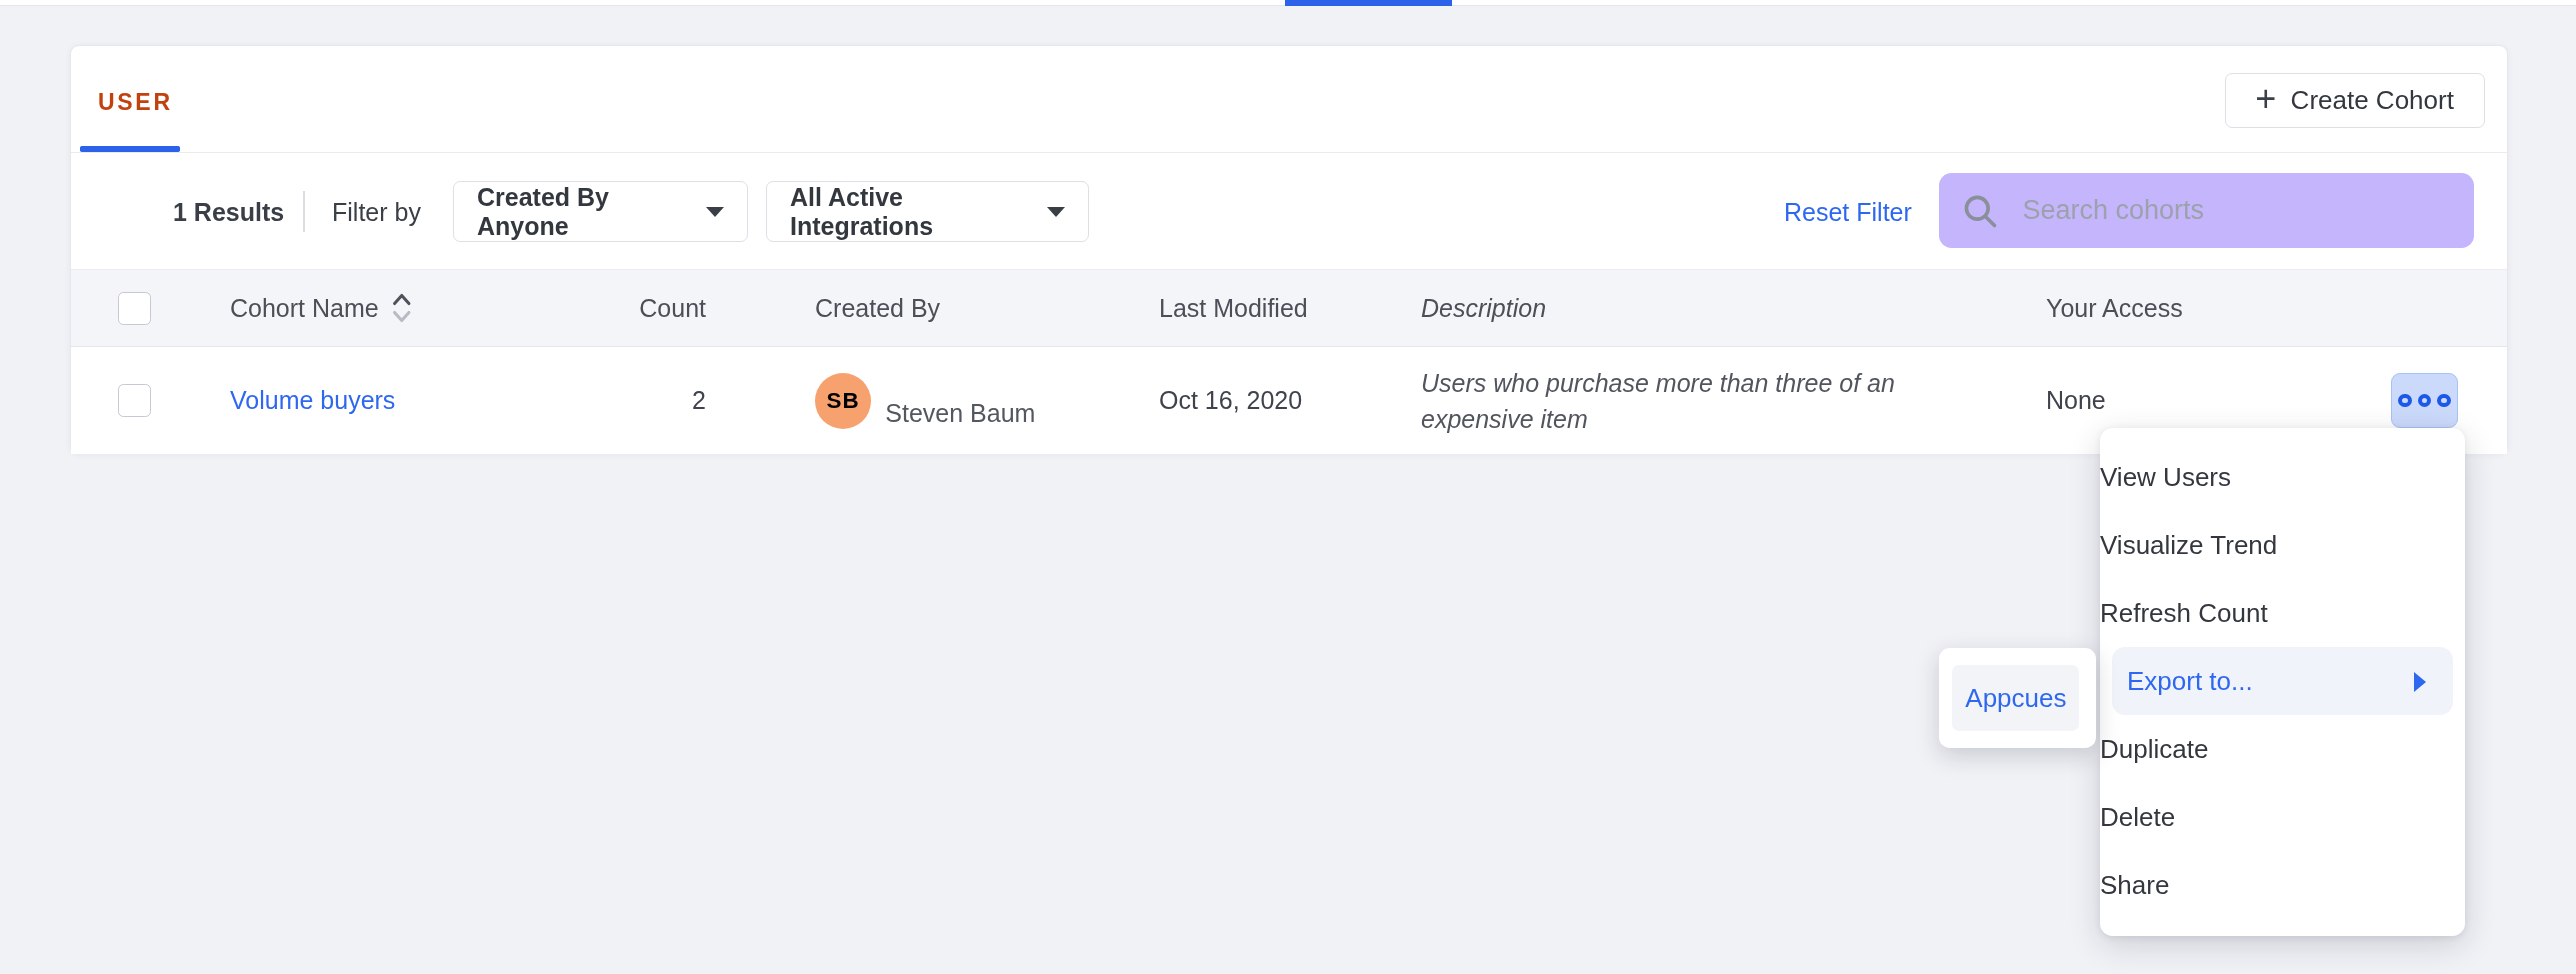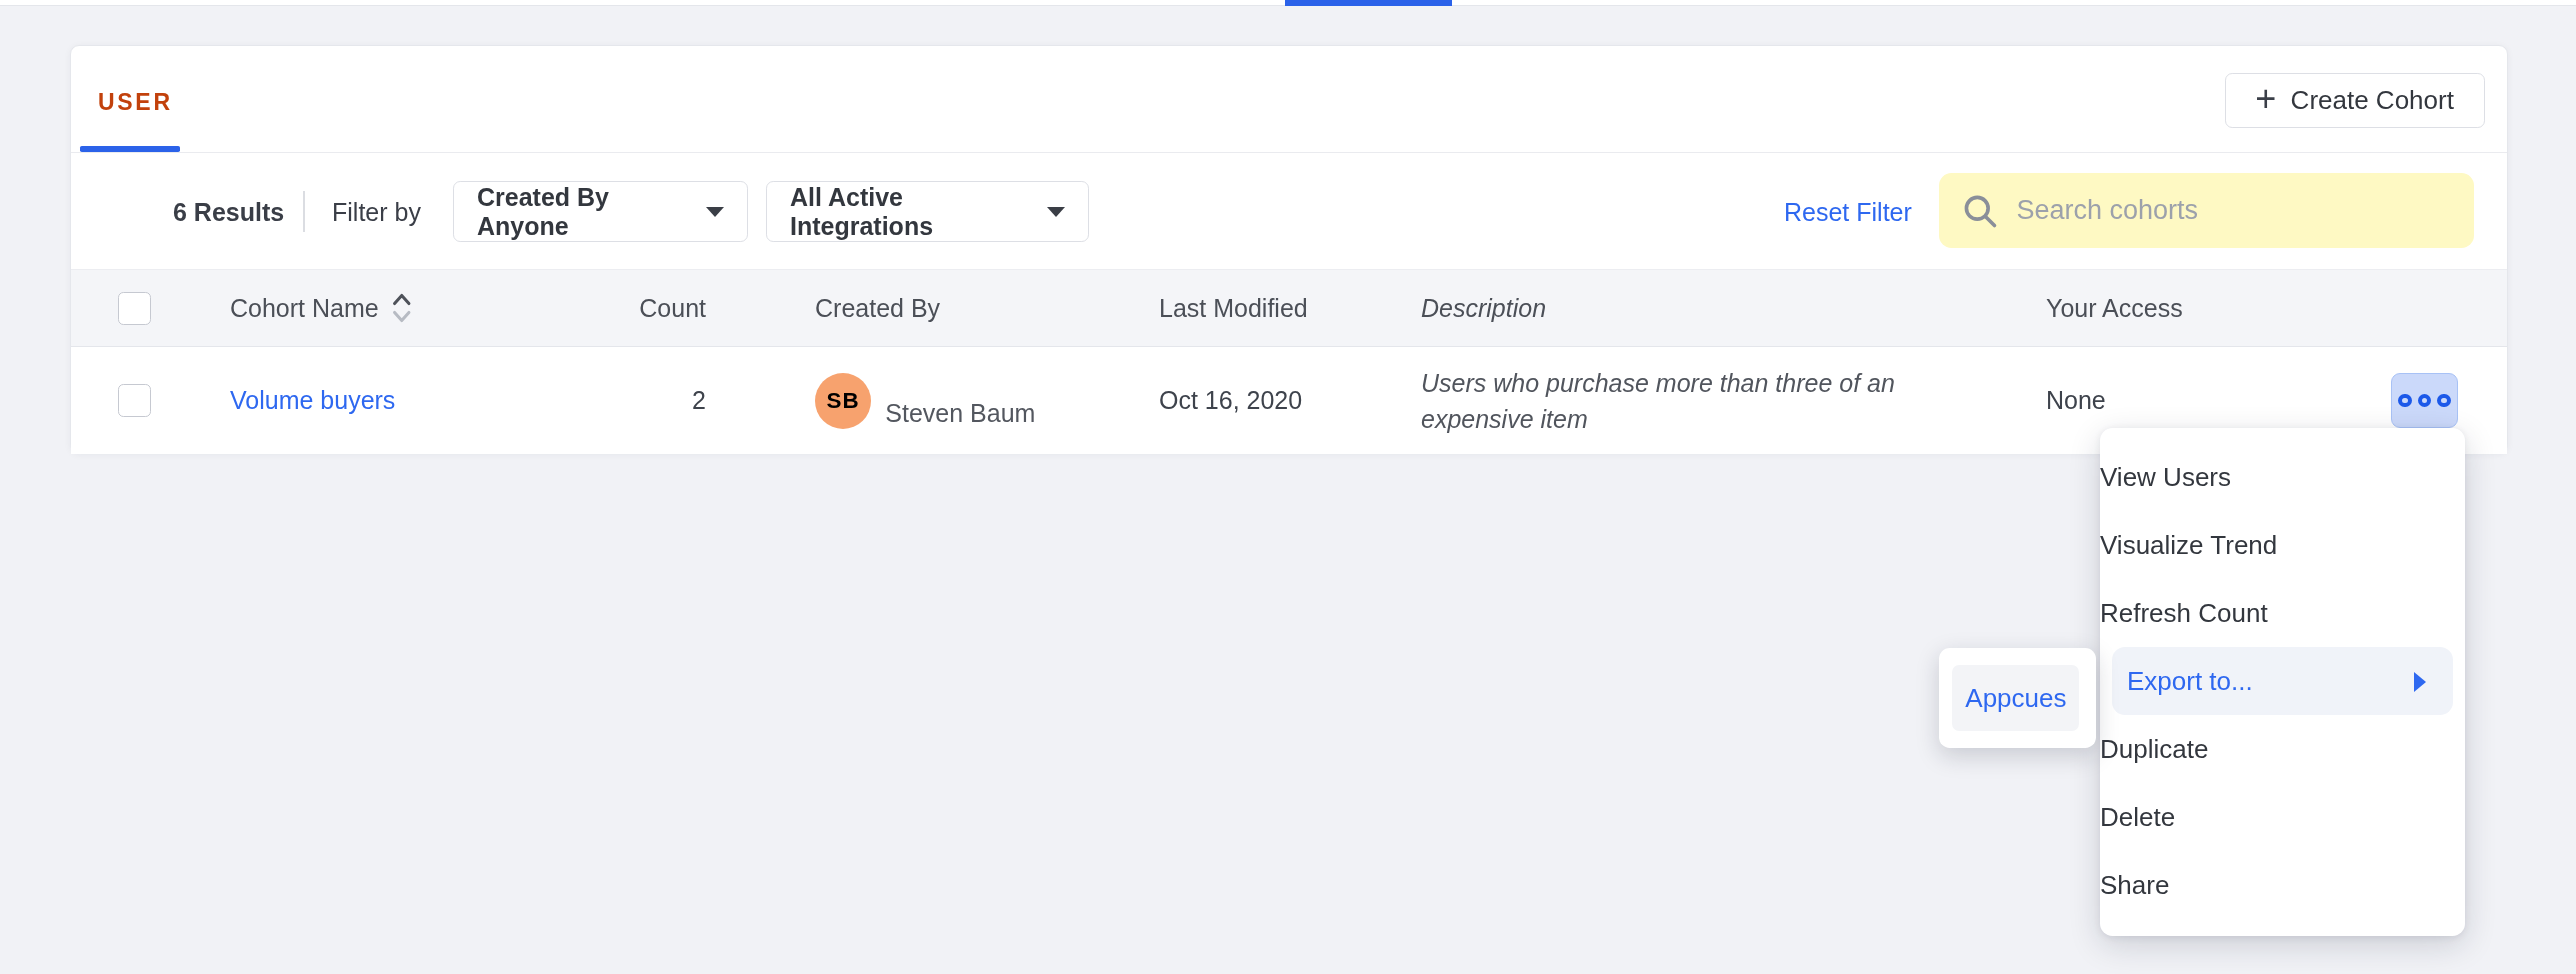--- a/index.html
+++ b/index.html
@@ -28,22 +28,22 @@
   .results-count { position:absolute; left:102px; top:45px; font-size:25px; font-weight:600; color:#3A3E47; }
   .v-divider { position:absolute; left:232px; top:38px; width:1.8px; height:41px; background:#DBDDE2; }
   .filter-by-label { position:absolute; left:261px; top:45px; font-size:25px; font-weight:500; color:#3A3E47; }
   .dropdown-btn { position:absolute; top:28px; height:61px; background:#FFFFFF; border:1.8px solid #DDDFE5; border-radius:7.2px;
                   display:flex; align-items:center; padding:0 23px; gap:18px; font-size:25px; font-weight:600; color:#33373E; cursor:pointer; }
   .dd-created-by { left:382px; width:295px; }
   .dd-integrations { left:695px; width:323px; }
   .caret-down { width:0; height:0; border-left:9px solid transparent; border-right:9px solid transparent;
                 border-top:10.7px solid #3A3E46; }
   .reset-filter { position:absolute; left:1713px; top:45px; font-size:25px; font-weight:500; color:#2E68F0; cursor:pointer; }
-  .search-box { position:absolute; left:1868px; top:20px; width:535px; height:75px; background:#fef9c3; border-radius:12.5px;
-                display:flex; align-items:center; padding:0 21.5px; gap:18px; }
+  .search-box { position:absolute; left:1868px; top:20px; width:535px; height:75px; background:#c4b5fd; border-radius:12.5px;
+                display:flex; align-items:center; padding:0 21.5px; gap:24px; }
   .search-box input { flex:1; background:transparent; border:none; outline:none; font-family:"Liberation Sans",sans-serif;
                       font-size:27px; color:#3E434C; }
   .search-box input::placeholder { color:#9CA1AB; }
 
   
   .thead { position:absolute; left:0; top:223px; width:100%; height:78px; background:#F4F5F8;
            border-top:0.9px solid #ECEDF1; border-bottom:0.9px solid #E4E6EB; font-size:25px; font-weight:500; color:#4B4F57; }
   .trow { position:absolute; left:0; top:301px; width:100%; height:107px; background:#FFFFFF; font-size:25px; }
   .cell { position:absolute; top:0; height:100%; display:flex; align-items:center; }
   .c-check { left:47px; }
@@ -94,21 +94,21 @@
   <div class="card-tabs">
     <div class="tab-user">USER</div>
     <div class="tab-underline"></div>
     <button class="btn-create" style="position:absolute;">
       <span class="plus-glyph">+</span>
       <span>Create Cohort</span>
     </button>
   </div>
 
   <div class="filter-row">
-    <span class="results-count">6 Results</span>
+    <span class="results-count">1 Results</span>
     <span class="v-divider"></span>
     <span class="filter-by-label">Filter by</span>
 
     <div class="dropdown-btn dd-created-by">
       <span>Created By Anyone</span>
       <span class="caret-down"></span>
     </div>
 
     <div class="dropdown-btn dd-integrations">
       <span>All Active Integrations</span>

